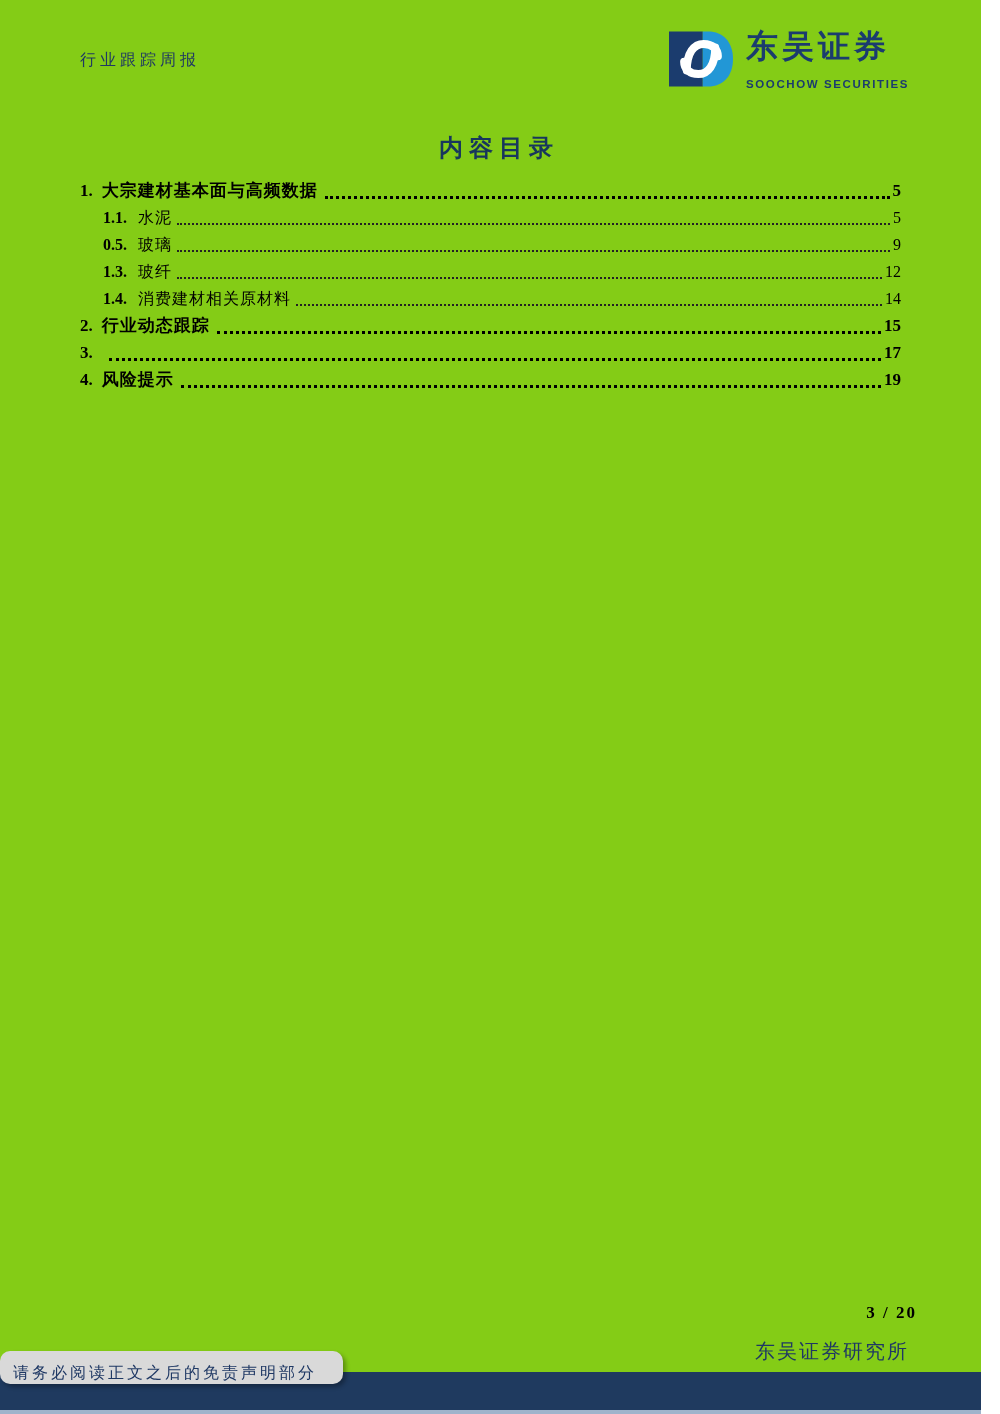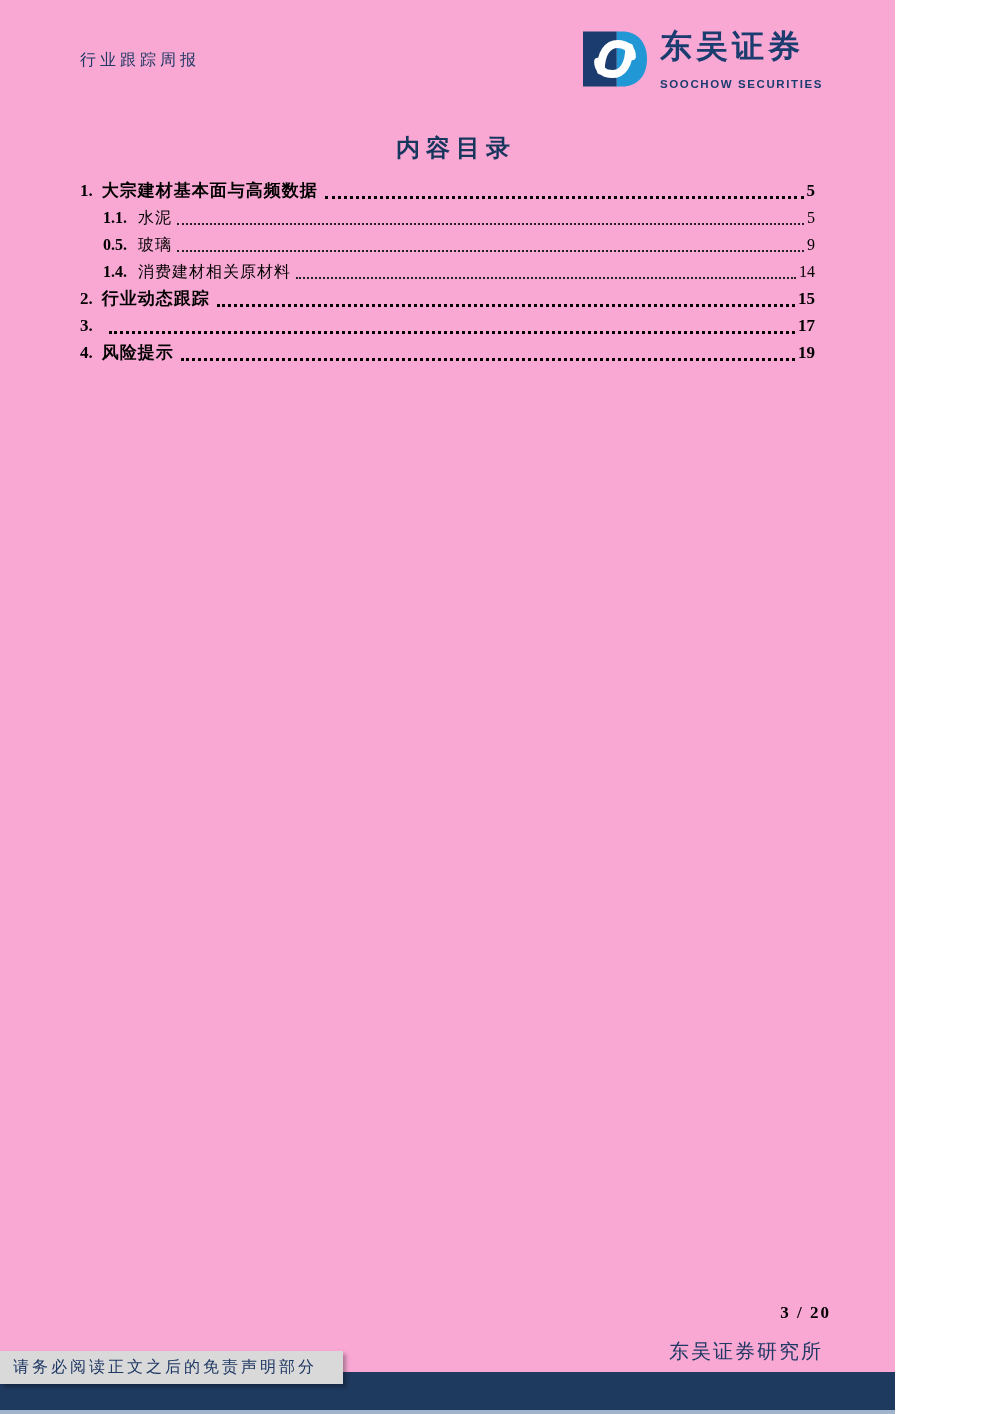--- a/index.html
+++ b/index.html
@@ -1,20 +1,20 @@
 <!DOCTYPE html>
 <html style="--navy-text: #1F3864; --title-navy: #17365D; --logo-dark: #1B3C6E; --logo-blue: #2297D6; --footer-bar: #1F3A5F; --footer-bar-strip: #9FB3CB; --disclaimer-bg: #D9D9D9; --toc-text: #000000;"><head>
 <meta charset="utf-8">
 <style>
   html, body { margin: 0; padding: 0; background: #ffffff; }
   .page {
     position: relative;
-    width: 895px;
+    width: 981px;
     height: 1414px;
-    background: #f9a8d4;
+    background: #84cc16;
     overflow: hidden;
     font-family: "Liberation Serif", "DejaVu Serif", serif;
   }
 
   
   .report-type {
     position: absolute;
     left: 80px;
     top: 50px;
     font-size: 16px;
@@ -128,24 +128,25 @@
   }
   .disclaimer-box {
     position: absolute;
     left: 0;
     top: 1351px;
     width: 343px;
     height: 33px;
     background: var(--disclaimer-bg, #D9D9D9);
     box-shadow: 3px 3px 4px rgba(0,0,0,0.30);
     display: flex;
-    align-items: center;
+    align-items: flex-end;
     padding-left: 13px;
     box-sizing: border-box;
     z-index: 2;
+    border-radius: 10px;
   }
   .disclaimer-label {
     font-size: 16px;
     letter-spacing: 3px;
     color: var(--navy-text, #1F3864);
     white-space: nowrap;
   }
 </style>
 </head>
 <body>
@@ -184,20 +185,26 @@
       <span class="toc-page">5</span>
     </div>
 
     <div class="toc-row level-2">
       <span class="toc-num">0.5.</span>
       <span class="toc-label">玻璃</span>
       <span class="leader"></span>
       <span class="toc-page">9</span>
     </div>
 
+    <div class="toc-row level-2">
+      <span class="toc-num">1.3.</span>
+      <span class="toc-label">玻纤</span>
+      <span class="leader"></span>
+      <span class="toc-page">12</span>
+    </div>
 
     <div class="toc-row level-2">
       <span class="toc-num">1.4.</span>
       <span class="toc-label">消费建材相关原材料</span>
       <span class="leader"></span>
       <span class="toc-page">14</span>
     </div>
 
     <div class="toc-row level-1">
       <span class="toc-num">2.</span>

